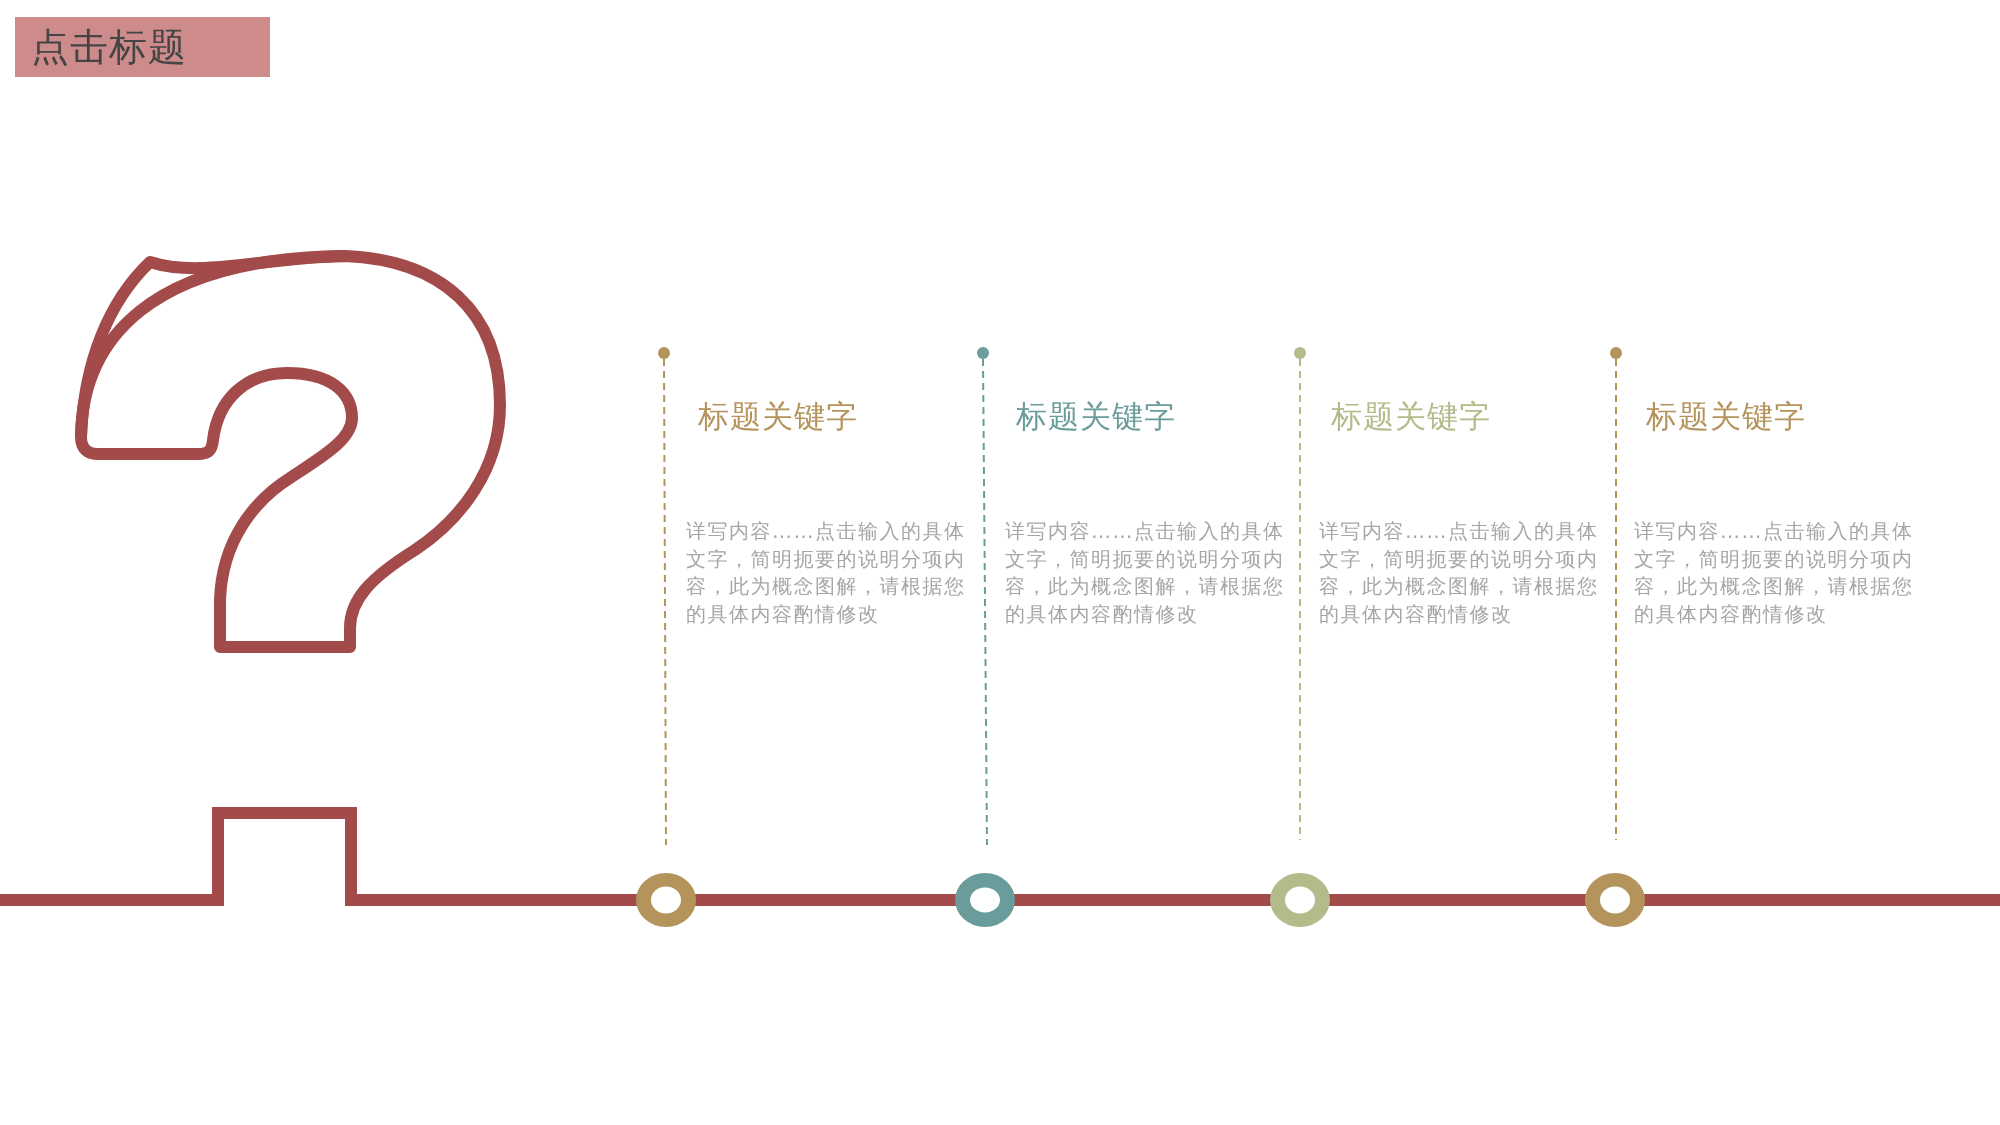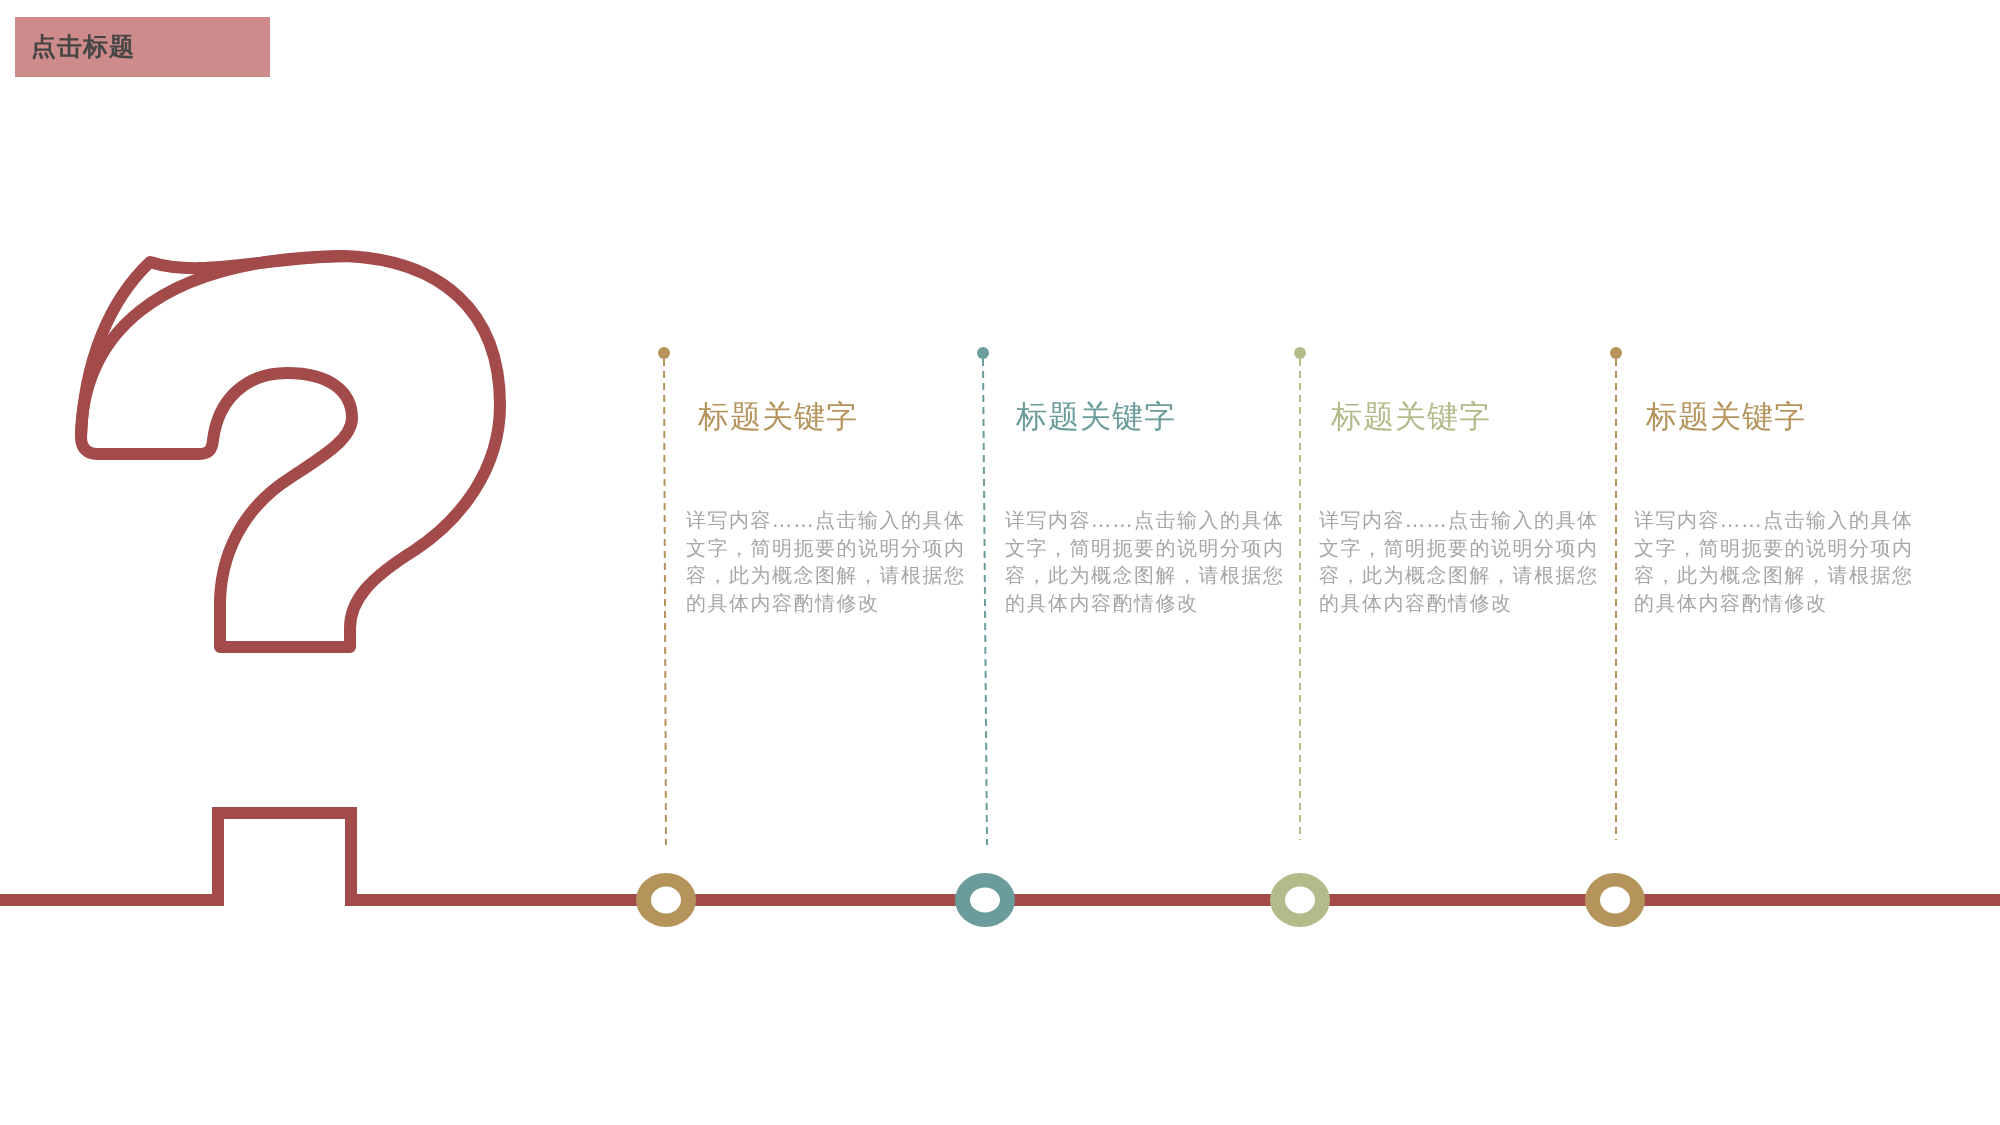--- a/index.html
+++ b/index.html
@@ -7,29 +7,29 @@
     width:2000px; height:1125px; position:relative; overflow:hidden;
     background:#ffffff;
     font-family:"DejaVu Sans","Liberation Sans",sans-serif;
   }
   .title-box {
     position:absolute; left:15px; top:17px; width:255px; height:60px;
     background:#cd8c8b;
   }
   .title-text {
     position:absolute; left:16px; top:10px;
-    font-size:25px; font-weight:bold; color:#454545; letter-spacing:1px; line-height:40px;
+    font-size:38px; font-weight:normal; color:#454545; letter-spacing:1px; line-height:40px;
   }
   svg.art { position:absolute; left:0; top:0; }
   .heading {
     position:absolute; font-size:31px; line-height:36px; white-space:nowrap; letter-spacing:1px;text-align:center;
   }
   .body-text {
     position:absolute; width:295px; font-size:20px; line-height:27.5px; color:#a6a6a6;
-    letter-spacing:1.5px; word-break:break-all;
+    letter-spacing:1.5px; word-break:break-all;margin-top:11px;
   }
 </style>
 </head>
 <body>
 
 <div class="title-box">
   <div class="title-text">点击标题</div>
 </div>
 
 <svg class="art" width="2000" height="1125" viewBox="0 0 2000 1125">

